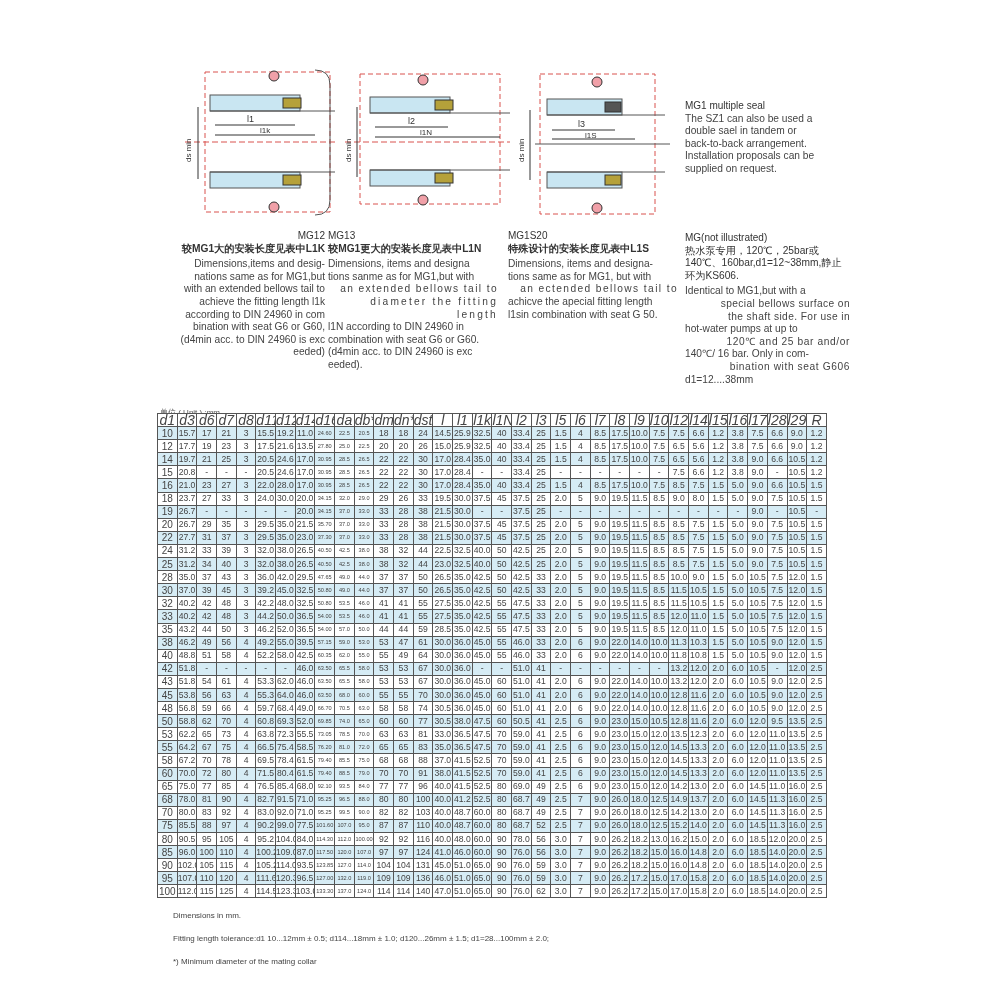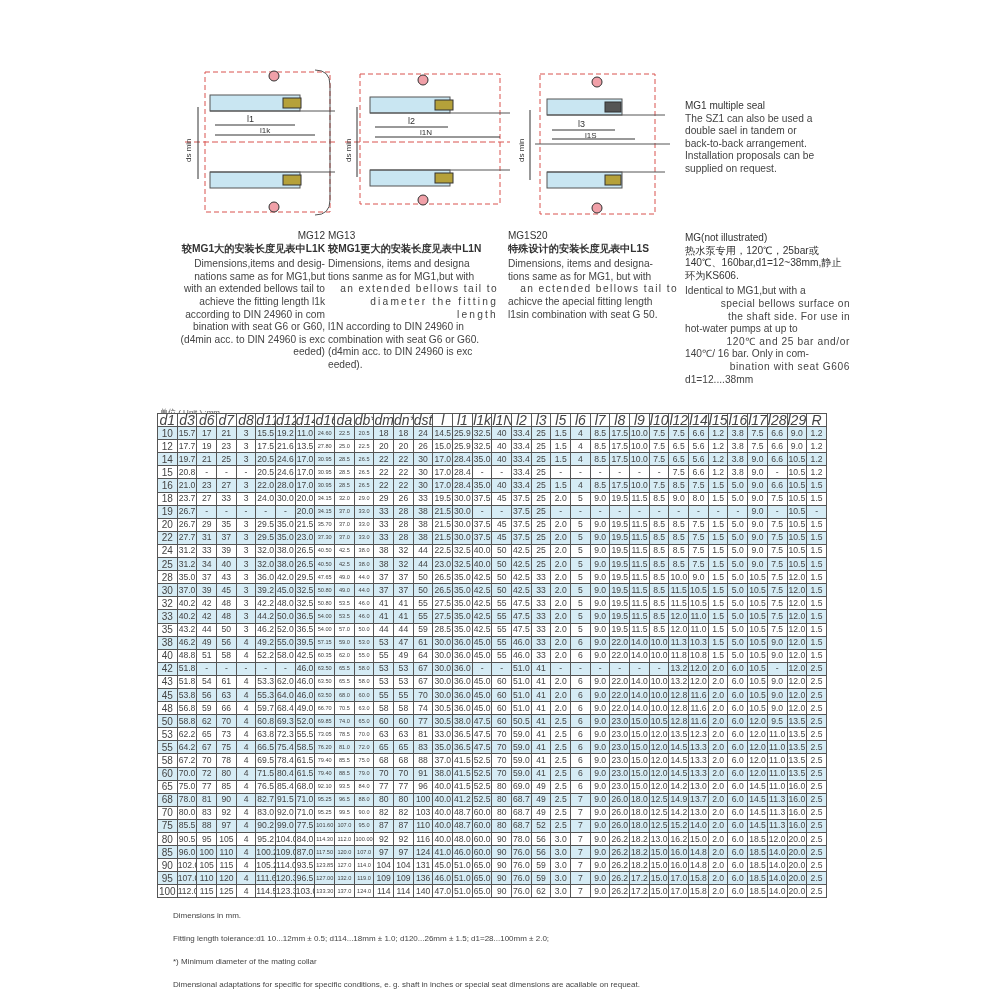--- a/index.html
+++ b/index.html
@@ -1480,14 +1480,13 @@
         <td>20.0</td>
         <td>2.5</td>
       </tr>
     </tbody>
 </table>
 
 <div class="notes">
   <p>Dimensions in mm.</p>
   <p>Fitting length toierance:d1 10...12mm ± 0.5;  d114...18mm ± 1.0;  d120...26mm ± 1.5;  d1=28...100mm ± 2.0;</p>
   <p>*) Minimum diameter of the mating collar</p>
-  <p>Dimensional adaptations for specific for specific conditions, e. g. shaft in inches or special seat dimensions are acailable on requeat.</p>
 </div>
 
 </body></html>

